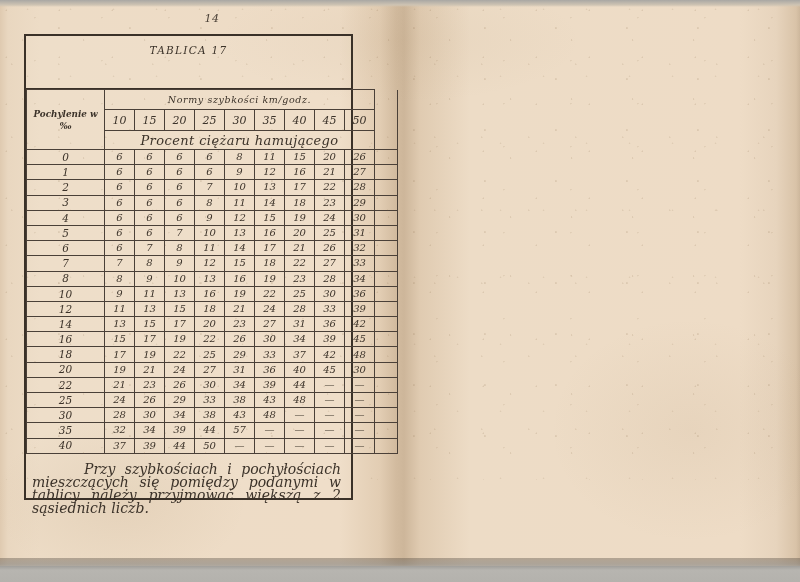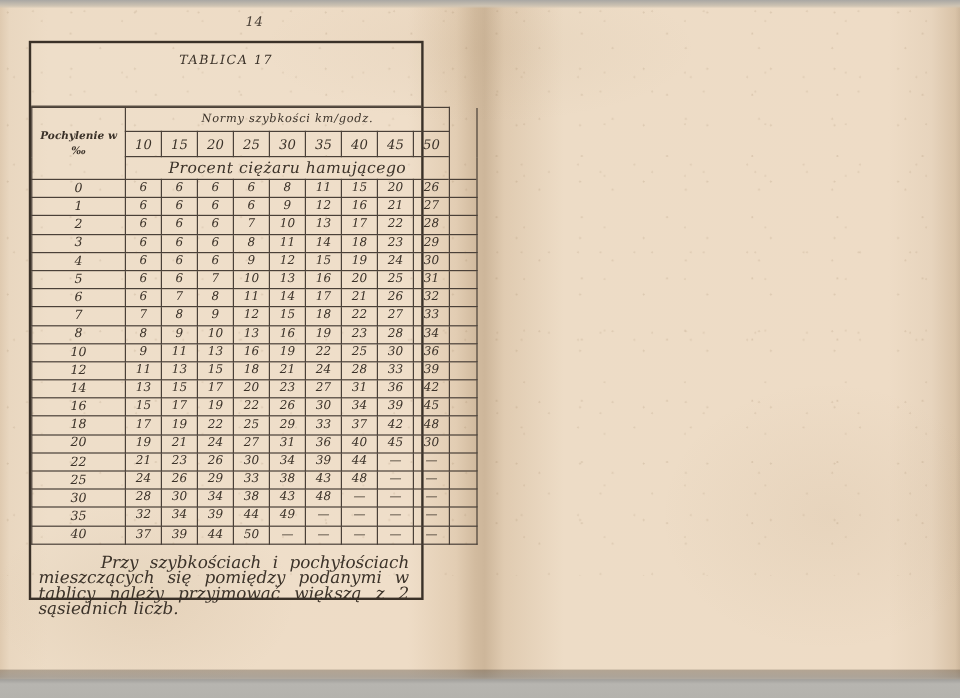--- a/index.html
+++ b/index.html
@@ -453,21 +453,21 @@
               <td>—</td>
               <td>—</td>
               <td></td>
             </tr>
             <tr>
               <td class="rowlab">35</td>
               <td>32</td>
               <td>34</td>
               <td>39</td>
               <td>44</td>
-              <td>49</td>
+              <td>57</td>
               <td>—</td>
               <td>—</td>
               <td>—</td>
               <td>—</td>
               <td></td>
             </tr>
             <tr>
               <td class="rowlab">40</td>
               <td>37</td>
               <td>39</td>

